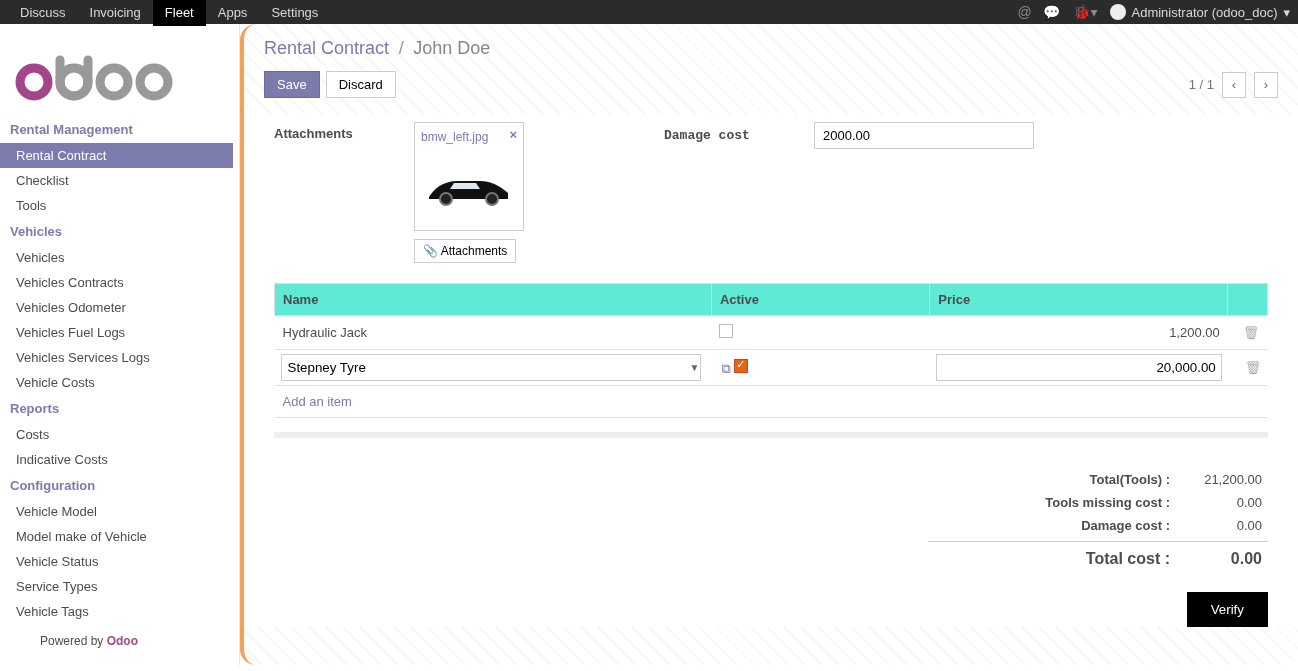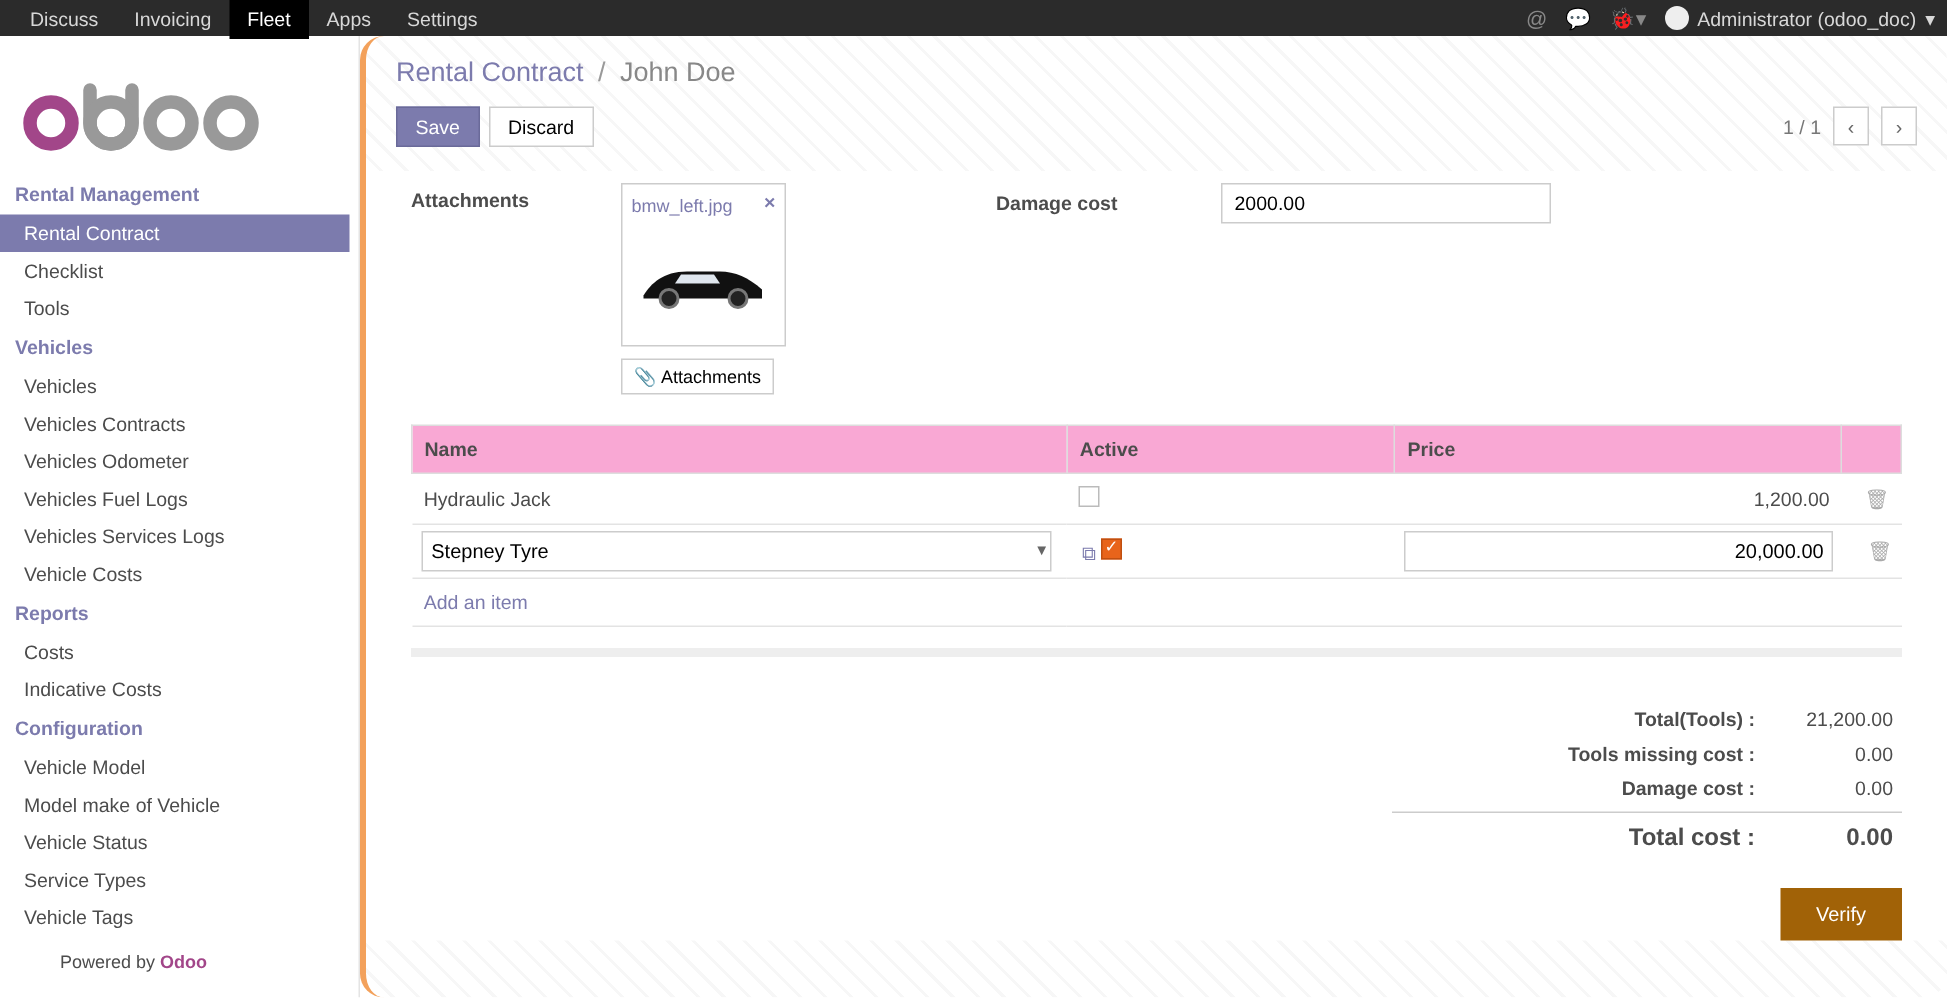--- a/index.html
+++ b/index.html
@@ -20,41 +20,41 @@
 .side-h { color: #7c7bad; font-weight: bold; padding: 6px 10px; cursor: pointer; }
 .side-i { padding: 5px 10px 5px 16px; cursor: pointer; color: #4c4c4c; }
 .side-i.active { background: #7c7bad; color: #fff; }
 .powered { padding: 10px 0 0 40px; font-size: 12px; }
 .powered .od { color: #a24689; font-weight: bold; }
 .main { flex: 1; background-image: repeating-linear-gradient(45deg, #f7f7f7 0px, #f7f7f7 2px, #fff 2px, #fff 12px); border-left: 4px solid #f3a15b; overflow-y:auto;border-radius:16px; }
 .breadcrumb-row { padding: 14px 20px 2px 20px; }
 .breadcrumb-row .bc-link { color: #7c7bad; font-size: 18px; }
 .breadcrumb-row .bc-sep { color: #999; font-size: 18px; padding: 0 6px; }
 .breadcrumb-row .bc-cur { color: #888; font-size: 18px; }
-.toolbar { display:flex; align-items:flex-start; padding: 10px 20px 16px 20px; }
+.toolbar { display:flex; align-items:center; padding: 10px 20px 16px 20px; }
 .btn { border: 1px solid #ccc; padding: 5px 12px; background: #fff; cursor: pointer; font-size: 13px; }
 .btn.primary { background: #7c7bad; color: #fff; border-color: #6a6a99; }
 .pager { margin-left:auto; display:flex; align-items:center; gap:8px; color:#777; }
 .pager .pbtn { border:1px solid #ccc; width:24px; height:26px; display:flex; align-items:center; justify-content:center; background:#fff; cursor:pointer; color:#666; }
 .form-sheet { background:#fff; max-width: 1180px; margin: 0 auto 20px auto; padding: 0; }
 .form-inner { padding: 0 30px; }
 .upper { display:flex; padding: 8px 0 10px 0; }
 .upper .lblcol { width: 140px; }
 .upper .lblcol .lab { font-weight: bold; color:#4c4c4c; padding-top:4px; }
 .attbox { width: 110px; }
 .att-tile { border:1px solid #ccc; padding:6px; position:relative; margin-bottom:8px; }
 .att-tile .fname { color:#7c7bad; font-size:12px; }
 .att-tile .del { position:absolute; top:4px; right:6px; color:#7c7bad; font-weight:bold; cursor:pointer; }
 .att-tile .car { margin-top:10px; height:70px; display:flex; align-items:center; justify-content:center; }
 .att-btn { border:1px solid #ccc; padding:4px 8px; background:#fff; cursor:pointer; font-size:12px; }
 .dmg { margin-left: 140px; display:flex; align-items:flex-start; }
-.dmg .lab { font-weight:bold; width:150px; padding-top:6px; }
+.dmg .lab { font-weight:bold; width:150px; padding-top:6px;font-family:Liberation Mono, monospace; }
 .dmg input { border:1px solid #ccc; padding:5px 8px; width:220px; font-size:13px; }
 table.items { width:100%; border-collapse:collapse; margin-top:10px; }
-table.items th { background:#f9a8d4; text-align:left; padding:8px; border:1px solid #ddd; font-weight:bold; }
+table.items th { background:#5eead4; text-align:left; padding:8px; border:1px solid #ddd; font-weight:bold; }
 table.items td { padding:8px; border-bottom:1px solid #e3e3e3; background:#fff; }
 tr.editing td { padding:4px 6px; }
 tr.editing input.nm { width:calc(100% - 4px); border:1px solid #ccc; padding:5px 22px 5px 6px; position:relative; }
 .name-wrap { position:relative; display:flex; align-items:center; }
 .name-wrap .dd { position:absolute; right:6px; font-size:10px; color:#666; cursor:pointer; }
 .ext-icn { color:#7c7bad; margin-left:4px; cursor:pointer; }
 .chk { width:14px; height:14px; border:1px solid #bbb; display:inline-block; background:#fff; }
 .chk.on { background:#e8641b; border-color:#c04f10; position:relative; }
 .chk.on::after { content:"✓"; color:#fff; font-size:11px; position:absolute; left:1px; top:-2px; }
 .price-right { text-align:right; }
@@ -62,21 +62,21 @@
 .trash { color:#aaa; cursor:pointer; }
 .add-row td { color:#7c7bad; cursor:pointer; }
 .totals { margin-top: 30px; margin-left:auto; width: 340px; }
 .totals .trow { display:flex; justify-content:space-between; padding:4px 6px; }
 .totals .trow .tl { font-weight:bold; text-align:right; flex:1; padding-right:12px; }
 .totals .trow .tv { min-width:80px; text-align:right; }
 .totals .sep { border-top:1px solid #ccc; margin:4px 0; }
 .totals .big .tl { font-size:16px; }
 .totals .big .tv { font-size:16px; font-weight:bold; }
 .verify-wrap { display:flex; justify-content:flex-end; margin:20px 0 6px 0; }
-.verify { background:#a16207; color:#fff; border:none; padding:10px 24px; cursor:pointer; }
+.verify { background:#000000; color:#fff; border:none; padding:10px 24px; cursor:pointer; }
 .hr { height:6px; background:#eee; margin:14px 0; }
 </style>
 </head>
 <body>
 
 <div class="topbar">
   <div class="menu">
     <div class="item">Discuss</div>
     <div class="item">Invoicing</div>
     <div class="item active">Fleet</div>

